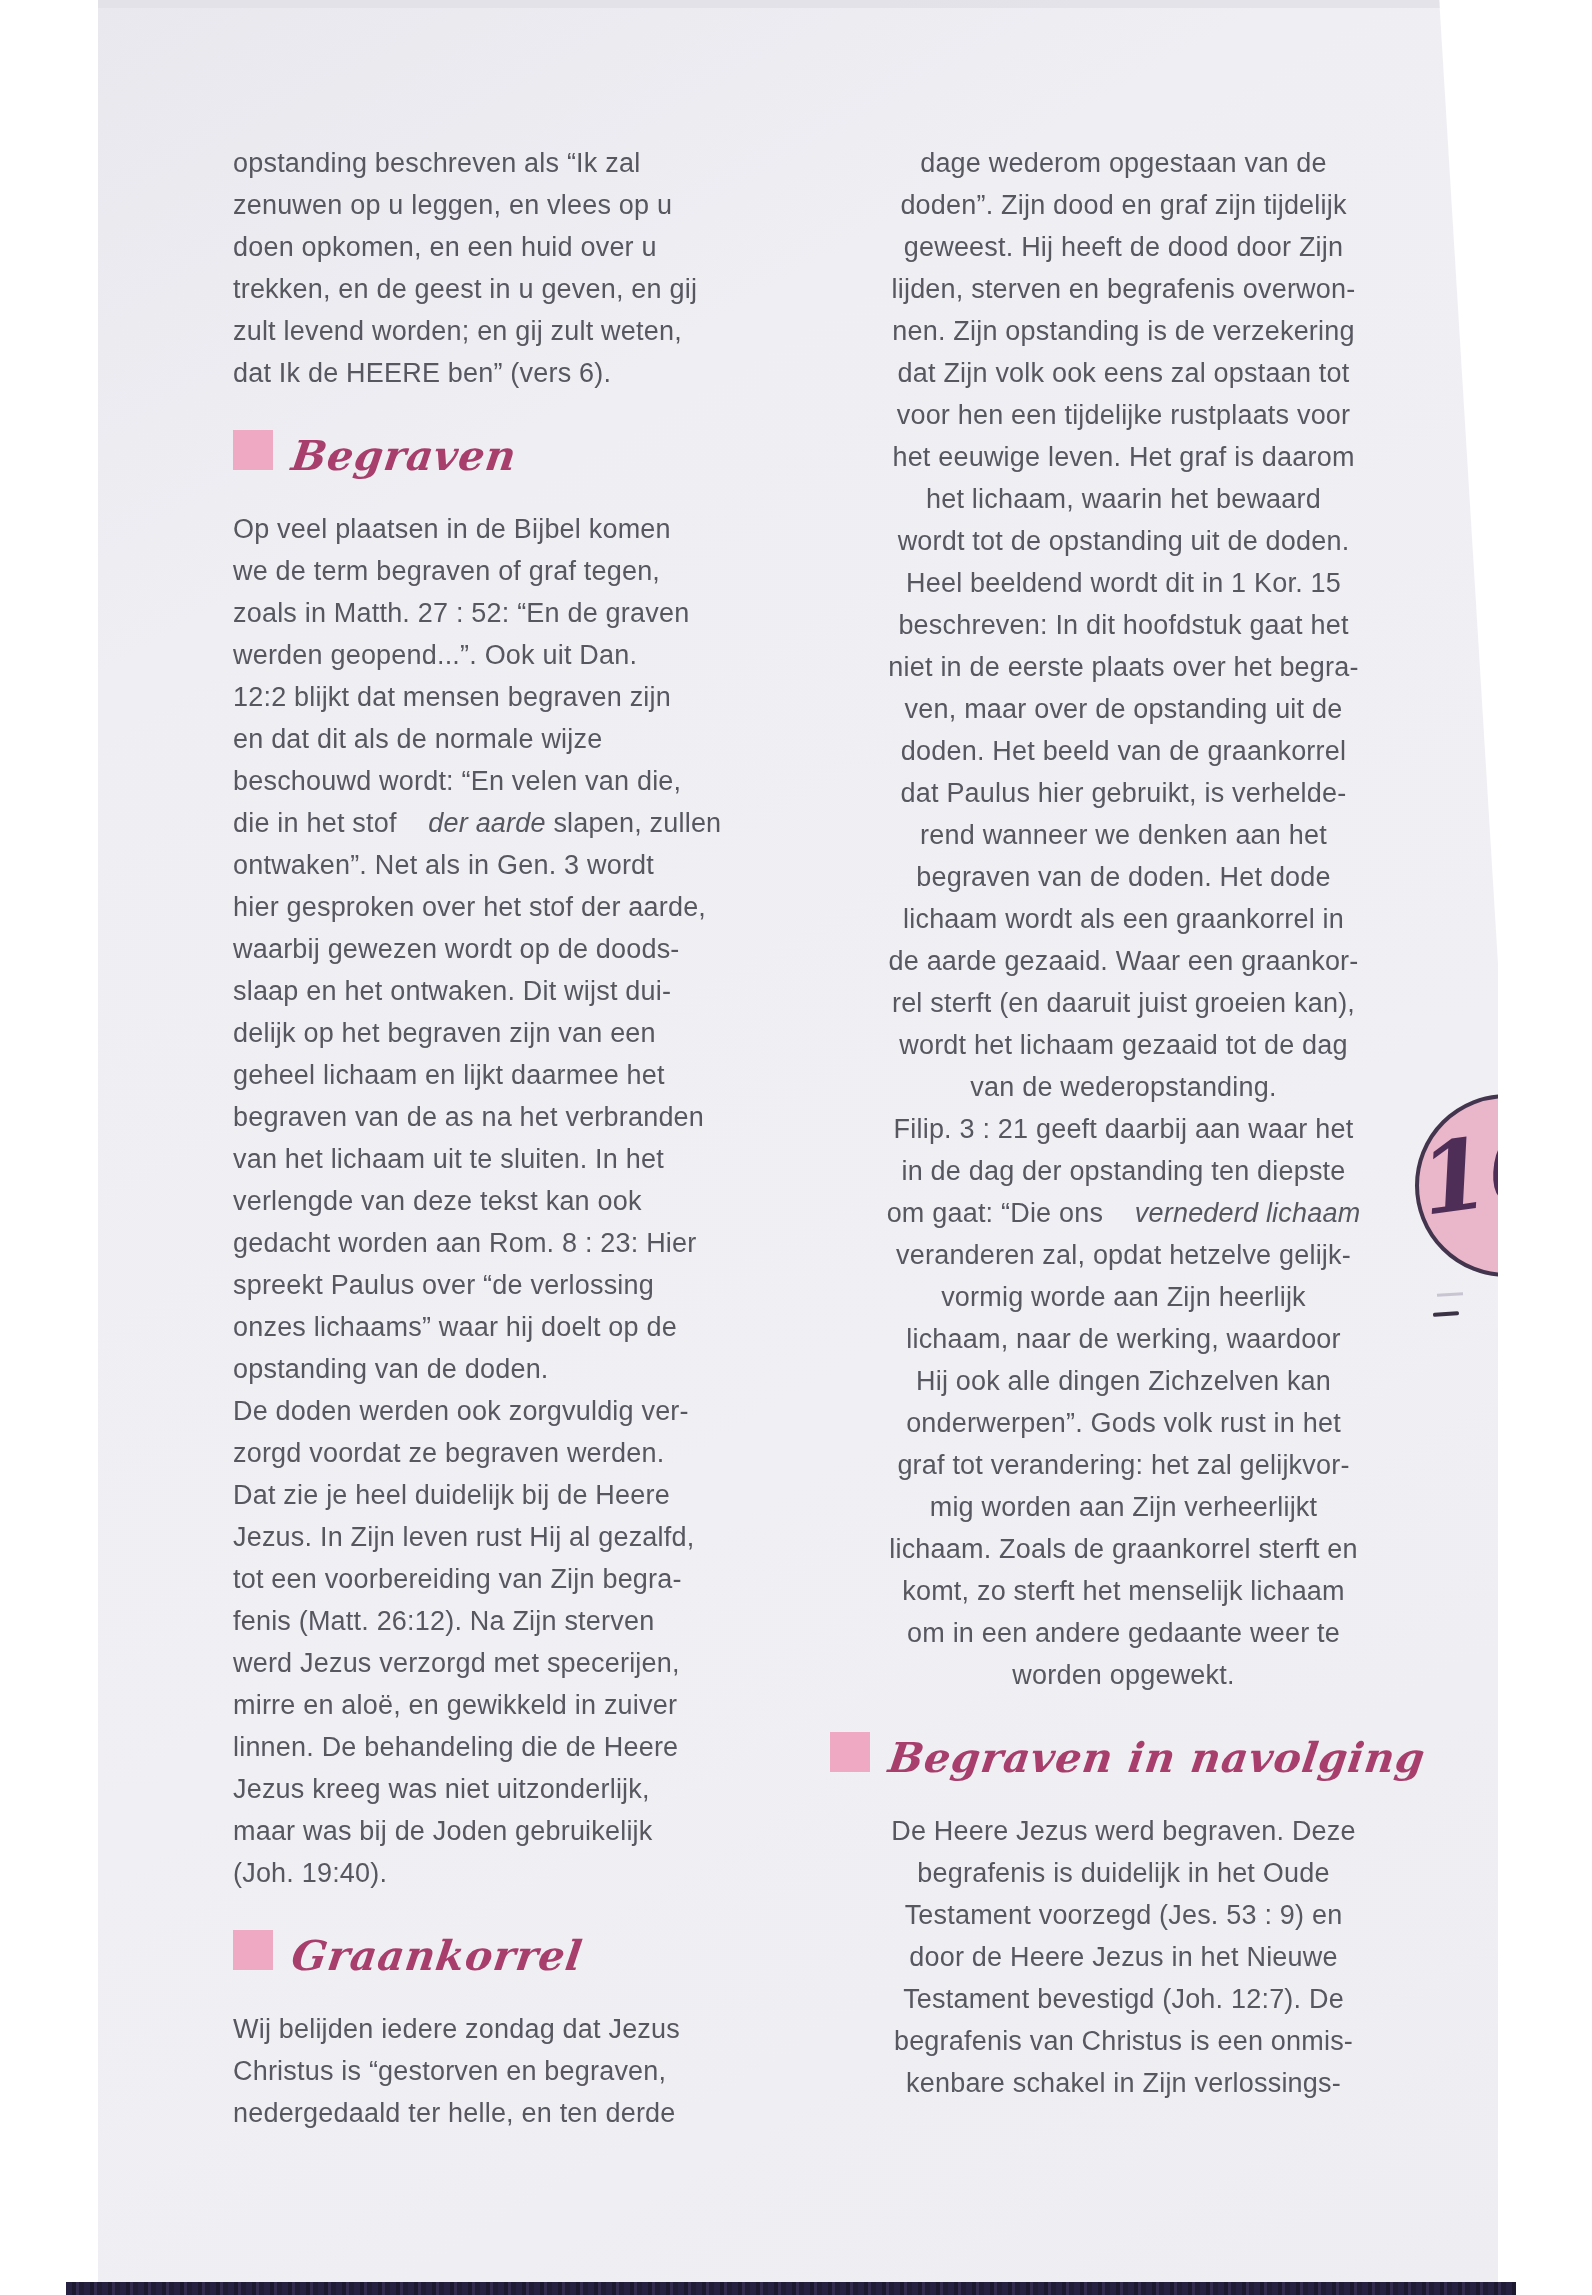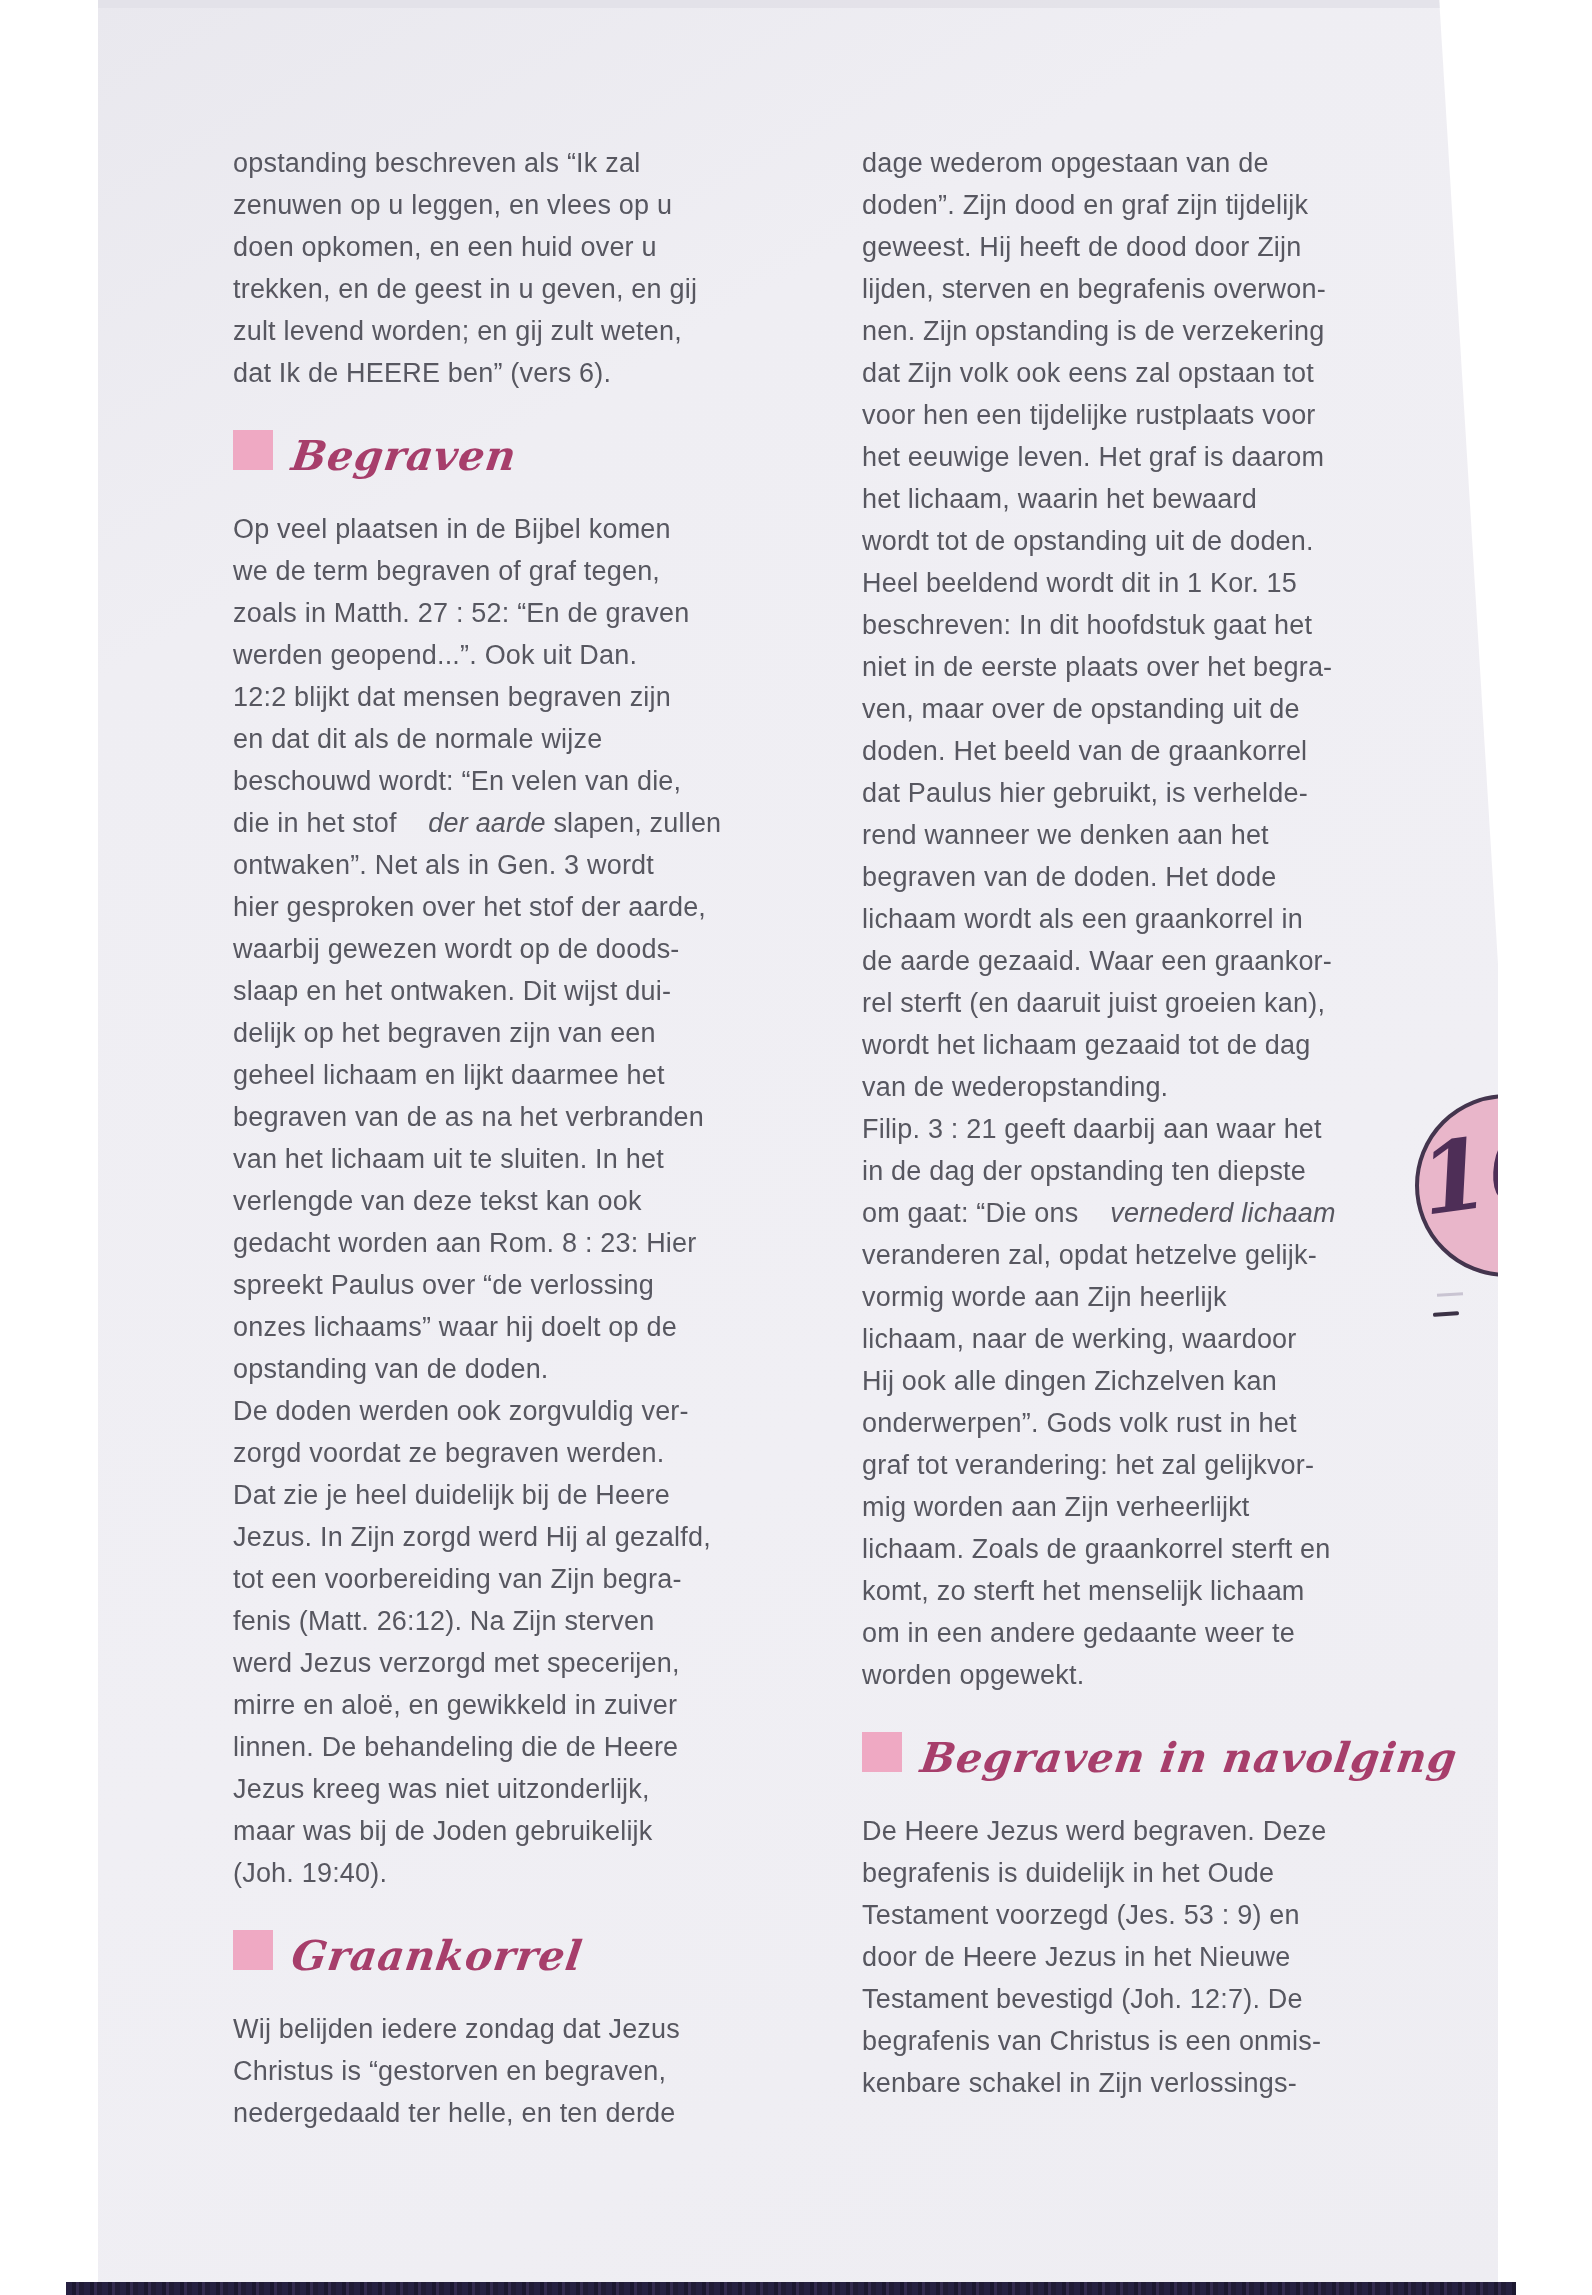--- a/index.html
+++ b/index.html
@@ -13,21 +13,21 @@
     background:linear-gradient(150deg,#e9e8ee 0%,#efeef3 22%,#f0eff4 60%,#eeedf2 100%);
     clip-path:polygon(0 0,95.8% 0,100% 42%,100% 100%,0 100%);
     padding-left:28px;
   }
   .top-shade{
     position:absolute;left:0;top:0;width:100%;height:7.8px;
     background:#e2e1e7;opacity:.85;
   }
   .col{position:absolute;top:142px;}
   .col-left{left:135px;width:570px;}
-  .col-right{left:764px;width:587px;}
+  .col-right{left:732px;width:587px;text-align:center;}
   .para{margin:0;}
   .line{
     height:42px;line-height:42px;font-size:27px;color:#575760;
     white-space:nowrap;letter-spacing:0.2px;
   }
   .line em{font-style:italic;color:#575760;margin-left:24px;}
   .heading{
     margin:33px 0 24px 0;height:57px;display:flex;align-items:center;gap:19px;
   }
   .sq{width:40px;height:40px;background:#efa9c3;flex:0 0 auto;margin-top:-12px;}
@@ -97,21 +97,21 @@
         <div class="line">begraven van de as na het verbranden</div>
         <div class="line">van het lichaam uit te sluiten. In het</div>
         <div class="line">verlengde van deze tekst kan ook</div>
         <div class="line">gedacht worden aan Rom. 8 : 23: Hier</div>
         <div class="line">spreekt Paulus over “de verlossing</div>
         <div class="line">onzes lichaams” waar hij doelt op de</div>
         <div class="line">opstanding van de doden.</div>
         <div class="line">De doden werden ook zorgvuldig ver-</div>
         <div class="line">zorgd voordat ze begraven werden.</div>
         <div class="line">Dat zie je heel duidelijk bij de Heere</div>
-        <div class="line">Jezus. In Zijn zorgd werd Hij al gezalfd,</div>
+        <div class="line">Jezus. In Zijn leven rust Hij al gezalfd,</div>
         <div class="line">tot een voorbereiding van Zijn begra-</div>
         <div class="line">fenis (Matt. 26:12). Na Zijn sterven</div>
         <div class="line">werd Jezus verzorgd met specerijen,</div>
         <div class="line">mirre en aloë, en gewikkeld in zuiver</div>
         <div class="line">linnen. De behandeling die de Heere</div>
         <div class="line">Jezus kreeg was niet uitzonderlijk,</div>
         <div class="line">maar was bij de Joden gebruikelijk</div>
         <div class="line">(Joh. 19:40).</div>
       </div>
       <div class="heading">

